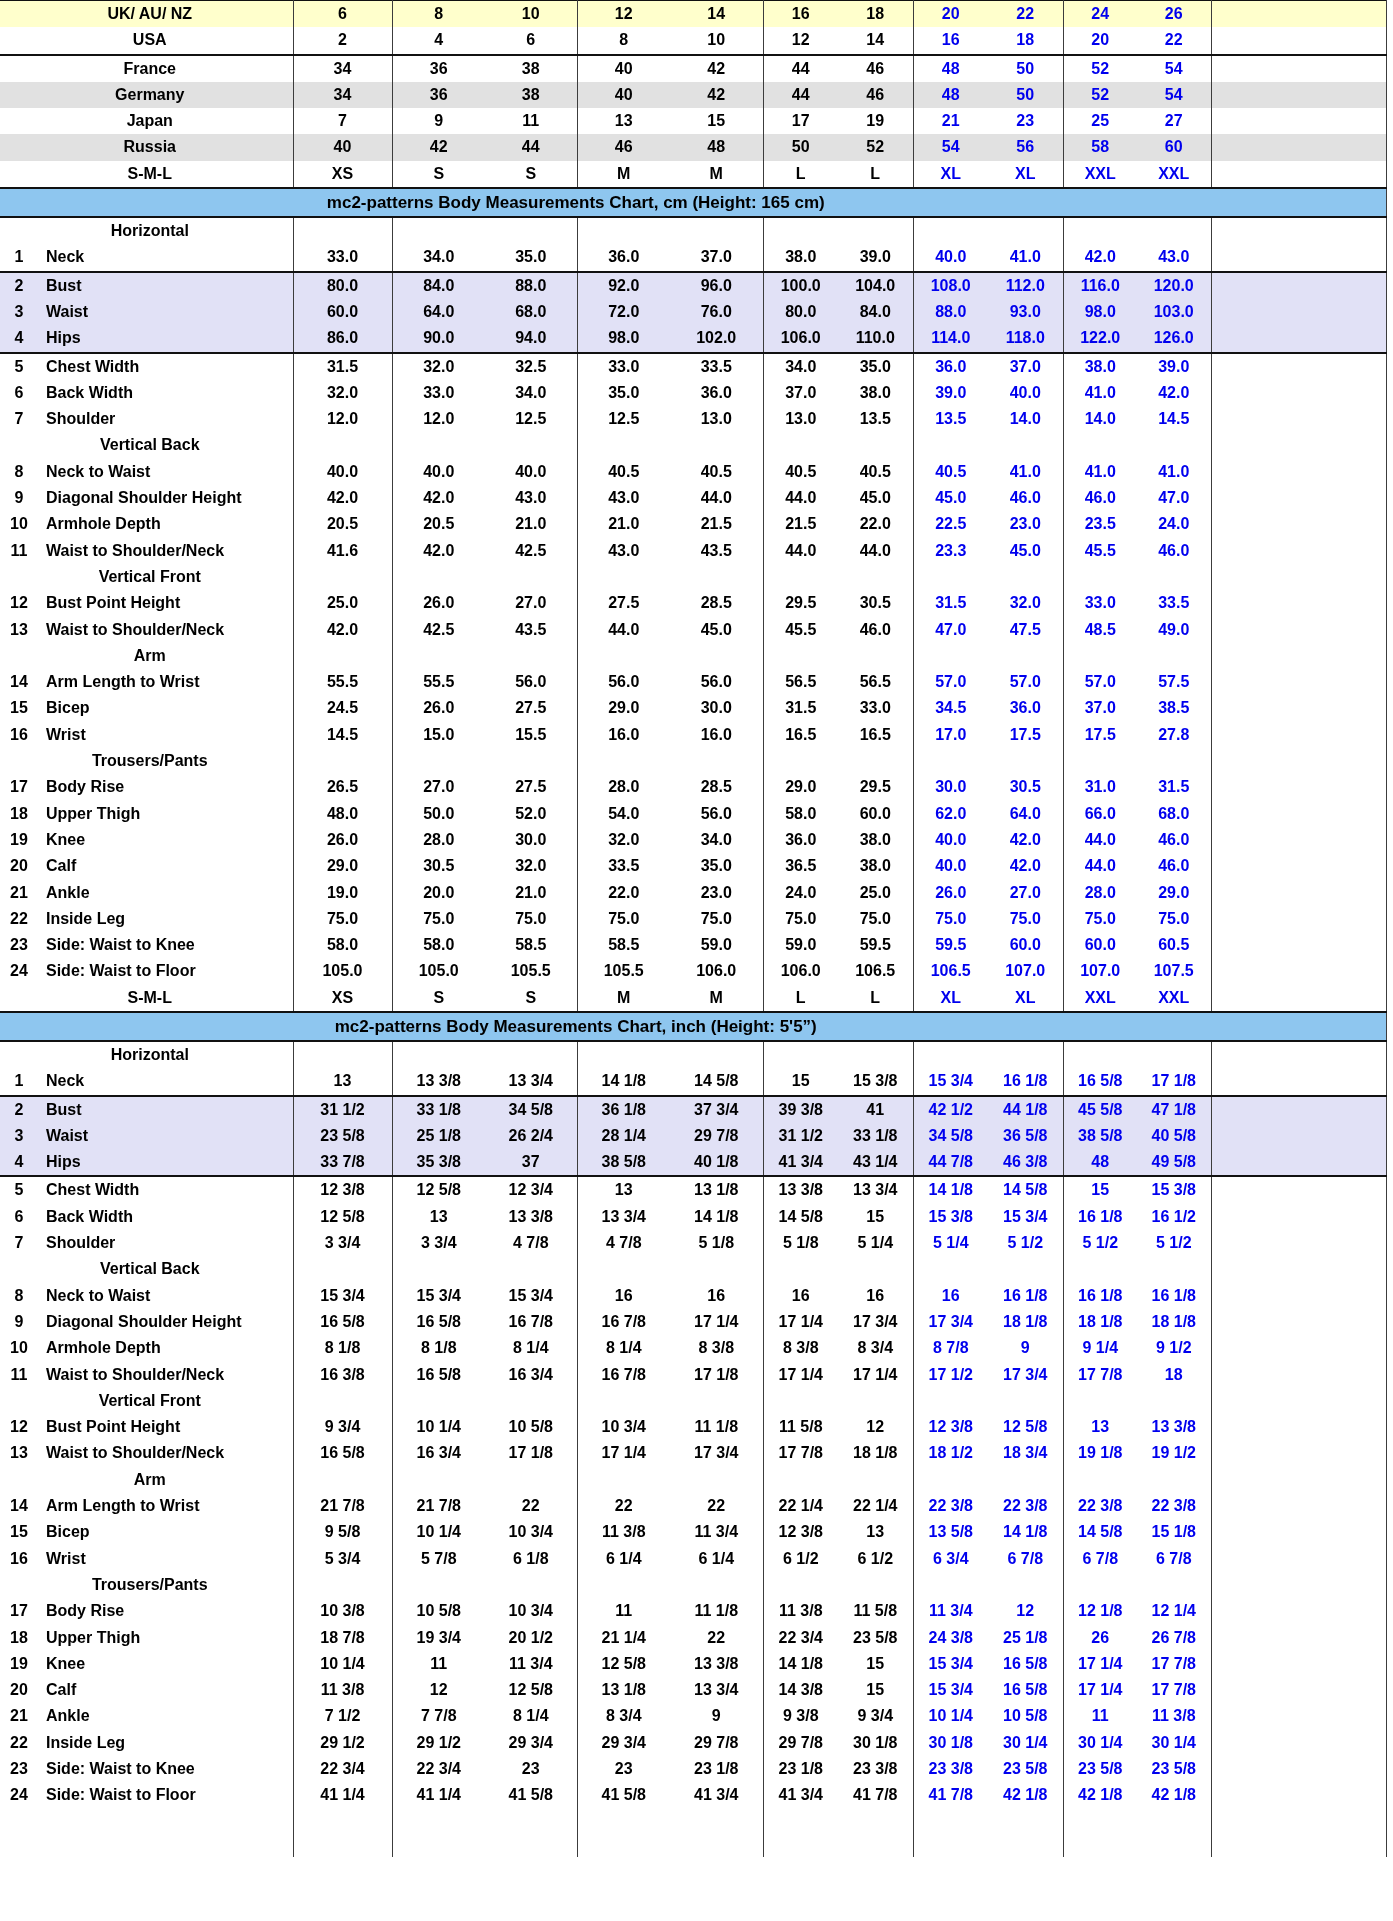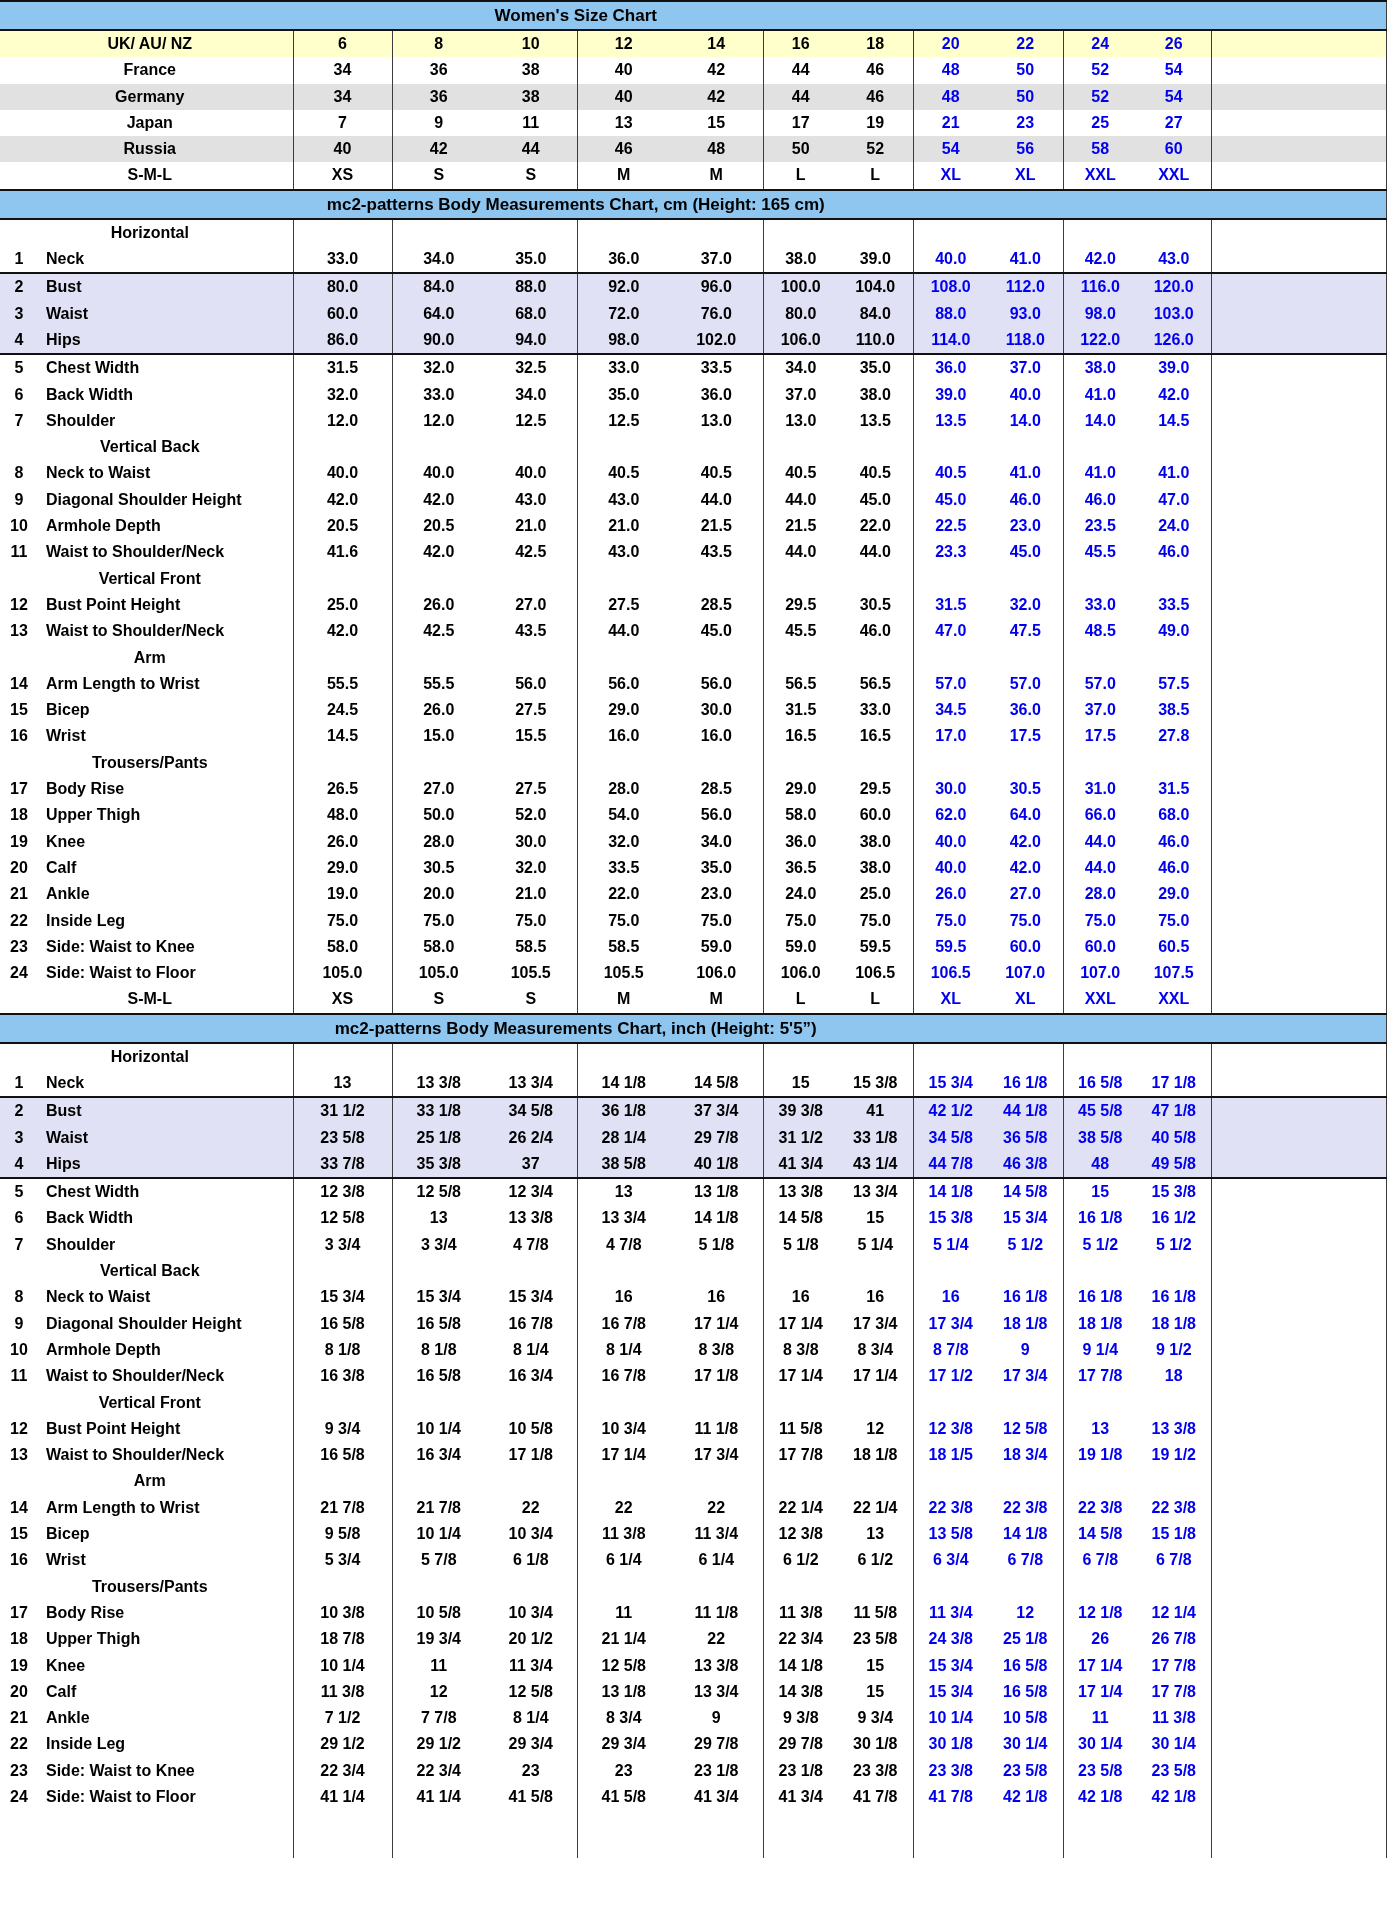--- a/index.html
+++ b/index.html
@@ -42,38 +42,50 @@
       <col style="width:93px">
     <col style="width:75px">
       <col style="width:75px">
       <col style="width:75px">
     <col style="width:75px">
       <col style="width:74px">
       <col style="width:74px">
     <col style="width:175px">
   </colgroup>
   <tbody id="tbl-body">
-      <tr class="band">
-        <td colspan="13">Women's Size Chart</td>
-      </tr>
       <tr class="bg-yellow">
         <td class="label c b">UK/ AU/ NZ</td>
         <td class="val b">6</td>
         <td class="val">8</td>
         <td class="val b">10</td>
         <td class="val">12</td>
         <td class="val b">14</td>
         <td class="val">16</td>
         <td class="val b">18</td>
         <td class="val blue">20</td>
         <td class="val b blue">22</td>
         <td class="val blue">24</td>
         <td class="val b blue">26</td>
         <td></td>
       </tr>
+      <tr class="line">
+        <td class="label c b">USA</td>
+        <td class="val b">2</td>
+        <td class="val">4</td>
+        <td class="val b">6</td>
+        <td class="val">8</td>
+        <td class="val b">10</td>
+        <td class="val">12</td>
+        <td class="val b">14</td>
+        <td class="val blue">16</td>
+        <td class="val b blue">18</td>
+        <td class="val blue">20</td>
+        <td class="val b blue">22</td>
+        <td></td>
+      </tr>
       <tr>
         <td class="label c b">France</td>
         <td class="val b">34</td>
         <td class="val">36</td>
         <td class="val b">38</td>
         <td class="val">40</td>
         <td class="val b">42</td>
         <td class="val">44</td>
         <td class="val b">46</td>
         <td class="val blue">48</td>
@@ -825,21 +837,21 @@
       </tr>
       <tr>
         <td class="label b"><span class="num">13</span><span class="lbl">Waist to Shoulder/Neck</span></td>
         <td class="val b">16 5/8</td>
         <td class="val">16 3/4</td>
         <td class="val b">17 1/8</td>
         <td class="val">17 1/4</td>
         <td class="val b">17 3/4</td>
         <td class="val">17 7/8</td>
         <td class="val b">18 1/8</td>
-        <td class="val blue">18 1/5</td>
+        <td class="val blue">18 1/2</td>
         <td class="val b blue">18 3/4</td>
         <td class="val blue">19 1/8</td>
         <td class="val b blue">19 1/2</td>
         <td></td>
       </tr>
       <tr>
         <td class="label c b"><span class="sec">Arm</span></td>
         <td class="val b"></td>
         <td class="val"></td>
         <td class="val b"></td>

